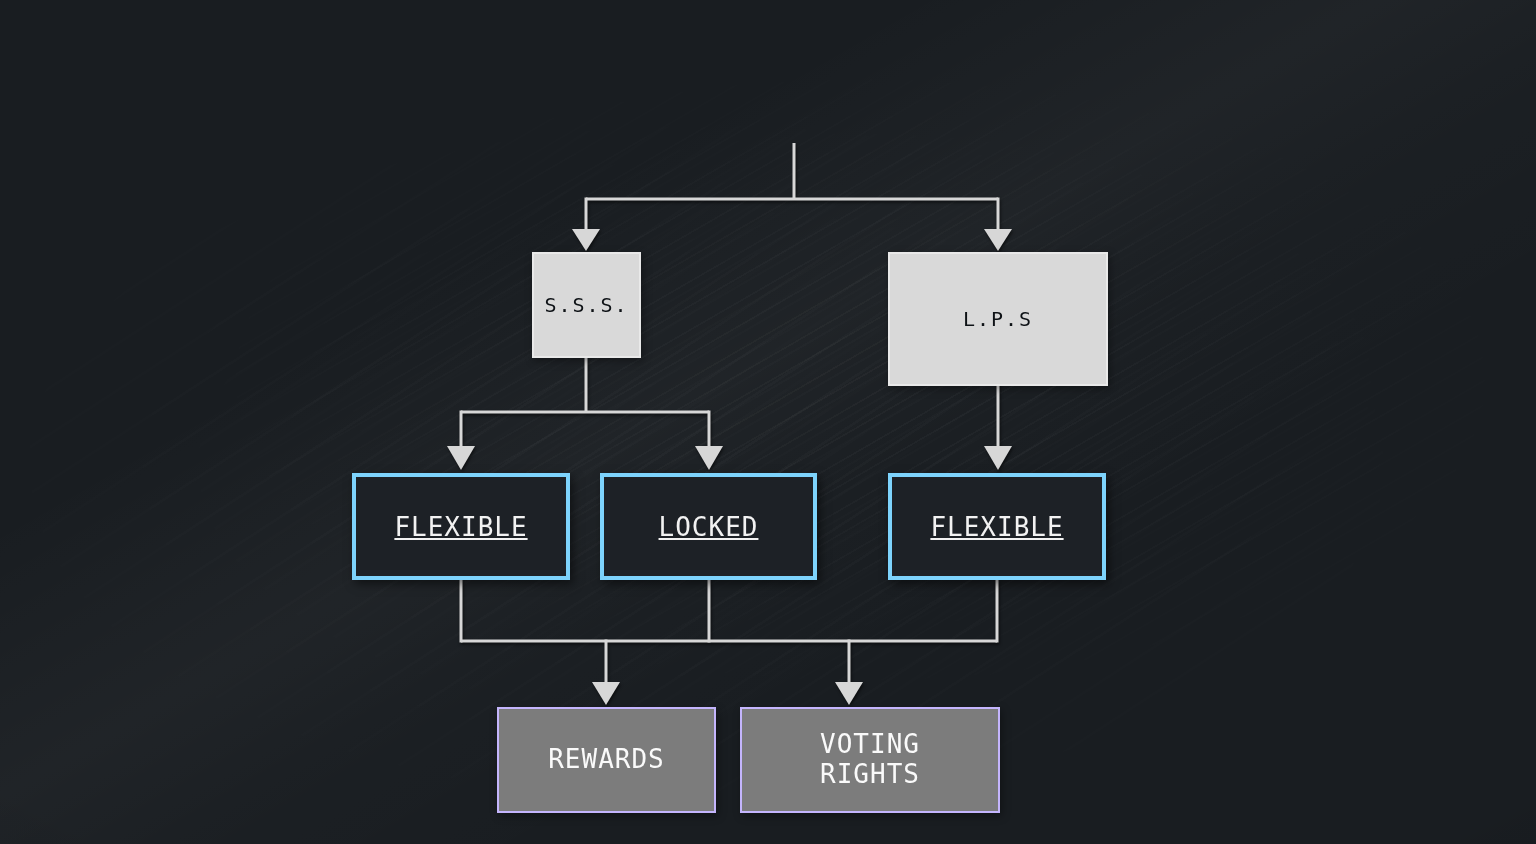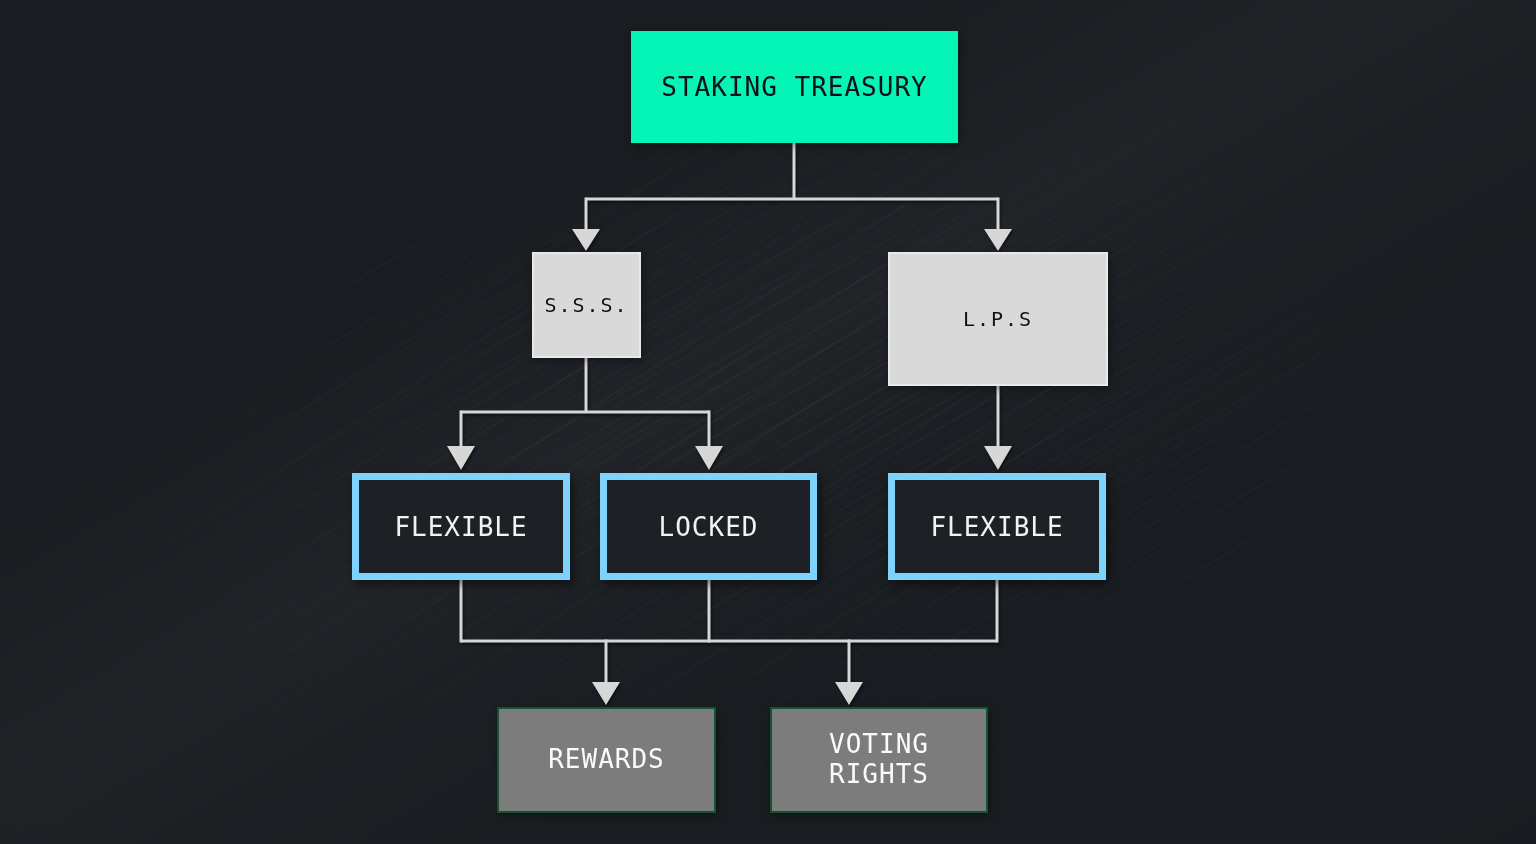--- a/index.html
+++ b/index.html
@@ -73,34 +73,35 @@
     background:var(--light-gray);
     color:var(--text-dark);
     border:2px solid #e9e9e9;
     font-size:20px;letter-spacing:2px;
   }
   .node-sss{left:532px;top:252px;width:109px;height:106px;}
   .node-lps{left:888px;top:252px;width:220px;height:134px;}
   .node-level2{
     background:var(--dark-box);
     color:var(--text-light);
-    border:7px solid #7dd3fc;
+    border:4px solid #7dd3fc;
     box-shadow:3px 4px 9px rgba(0,0,0,0.5);
+    text-decoration:underline;
   }
   .node-flex1{left:352px;top:473px;width:218px;height:107px;}
   .node-locked{left:600px;top:473px;width:217px;height:107px;}
   .node-flex2{left:888px;top:473px;width:218px;height:107px;}
   .node-output{
     background:var(--mid-gray);
     color:#fafafa;
-    border:2px solid #14532d;
+    border:2px solid #c4b5fd;
     line-height:1.15;
   }
   .node-rewards{left:497px;top:707px;width:219px;height:106px;}
-  .node-voting{left:740px;top:707px;width:218px;height:106px;padding:0 26px;margin-left:30px;}
+  .node-voting{left:740px;top:707px;width:260px;height:106px;padding:0 26px;}
 </style>
 </head>
 <body>
 
 <div class="stage">
 
   <div class="layer sheen"></div>
   <div class="layer streaks1"></div>
   <div class="layer streaks2"></div>
   <div class="layer vignette"></div>
@@ -127,23 +128,20 @@
     <path d="M461 580 V 642.5"></path>
     <path d="M709 580 V 642.5"></path>
     <path d="M997 580 V 642.5"></path>
     <path d="M461 641 H 997"></path>
     <path d="M606 639.5 V 683"></path>
     <polygon points="592,682 620,682 606,705"></polygon>
     <path d="M849 639.5 V 683"></path>
     <polygon points="835,682 863,682 849,705"></polygon>
   </svg>
 
-  <div class="node node-treasury">
-    <span>STAKING TREASURY</span>
-  </div>
 
   <div class="node node-level1 node-sss">
     <span>S.S.S.</span>
   </div>
 
   <div class="node node-level1 node-lps">
     <span>L.P.S</span>
   </div>
 
   <div class="node node-level2 node-flex1">

